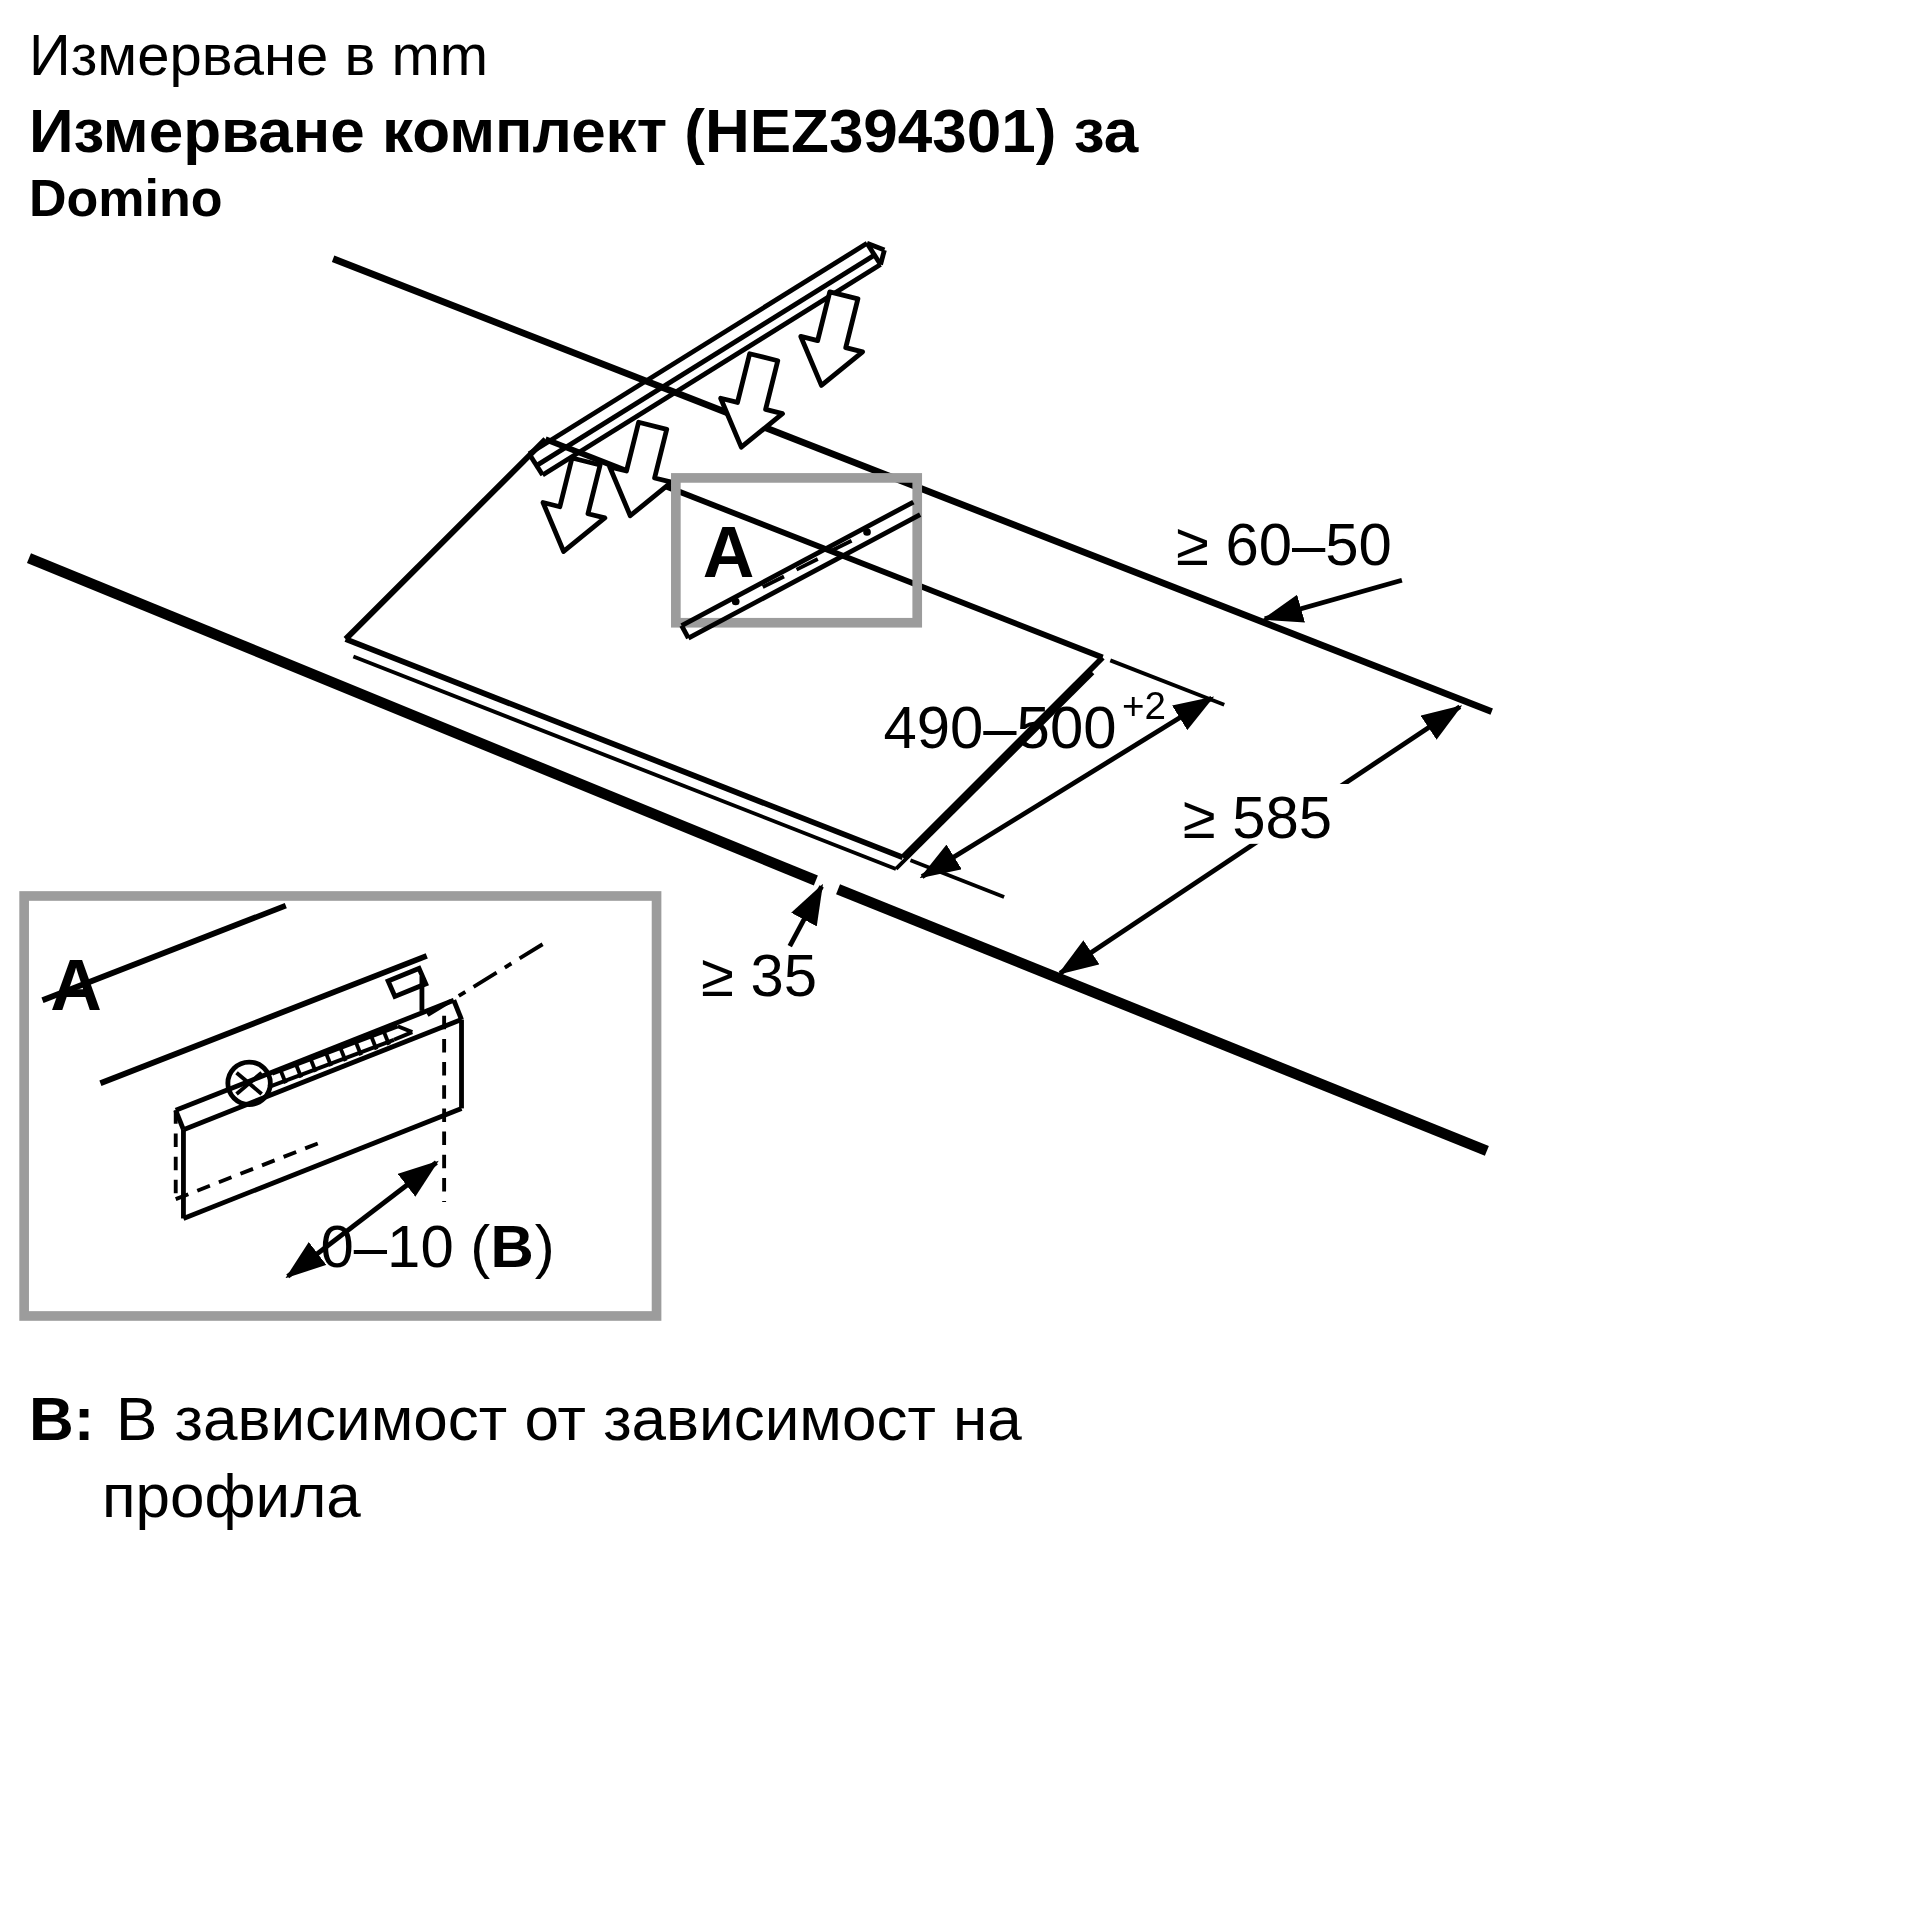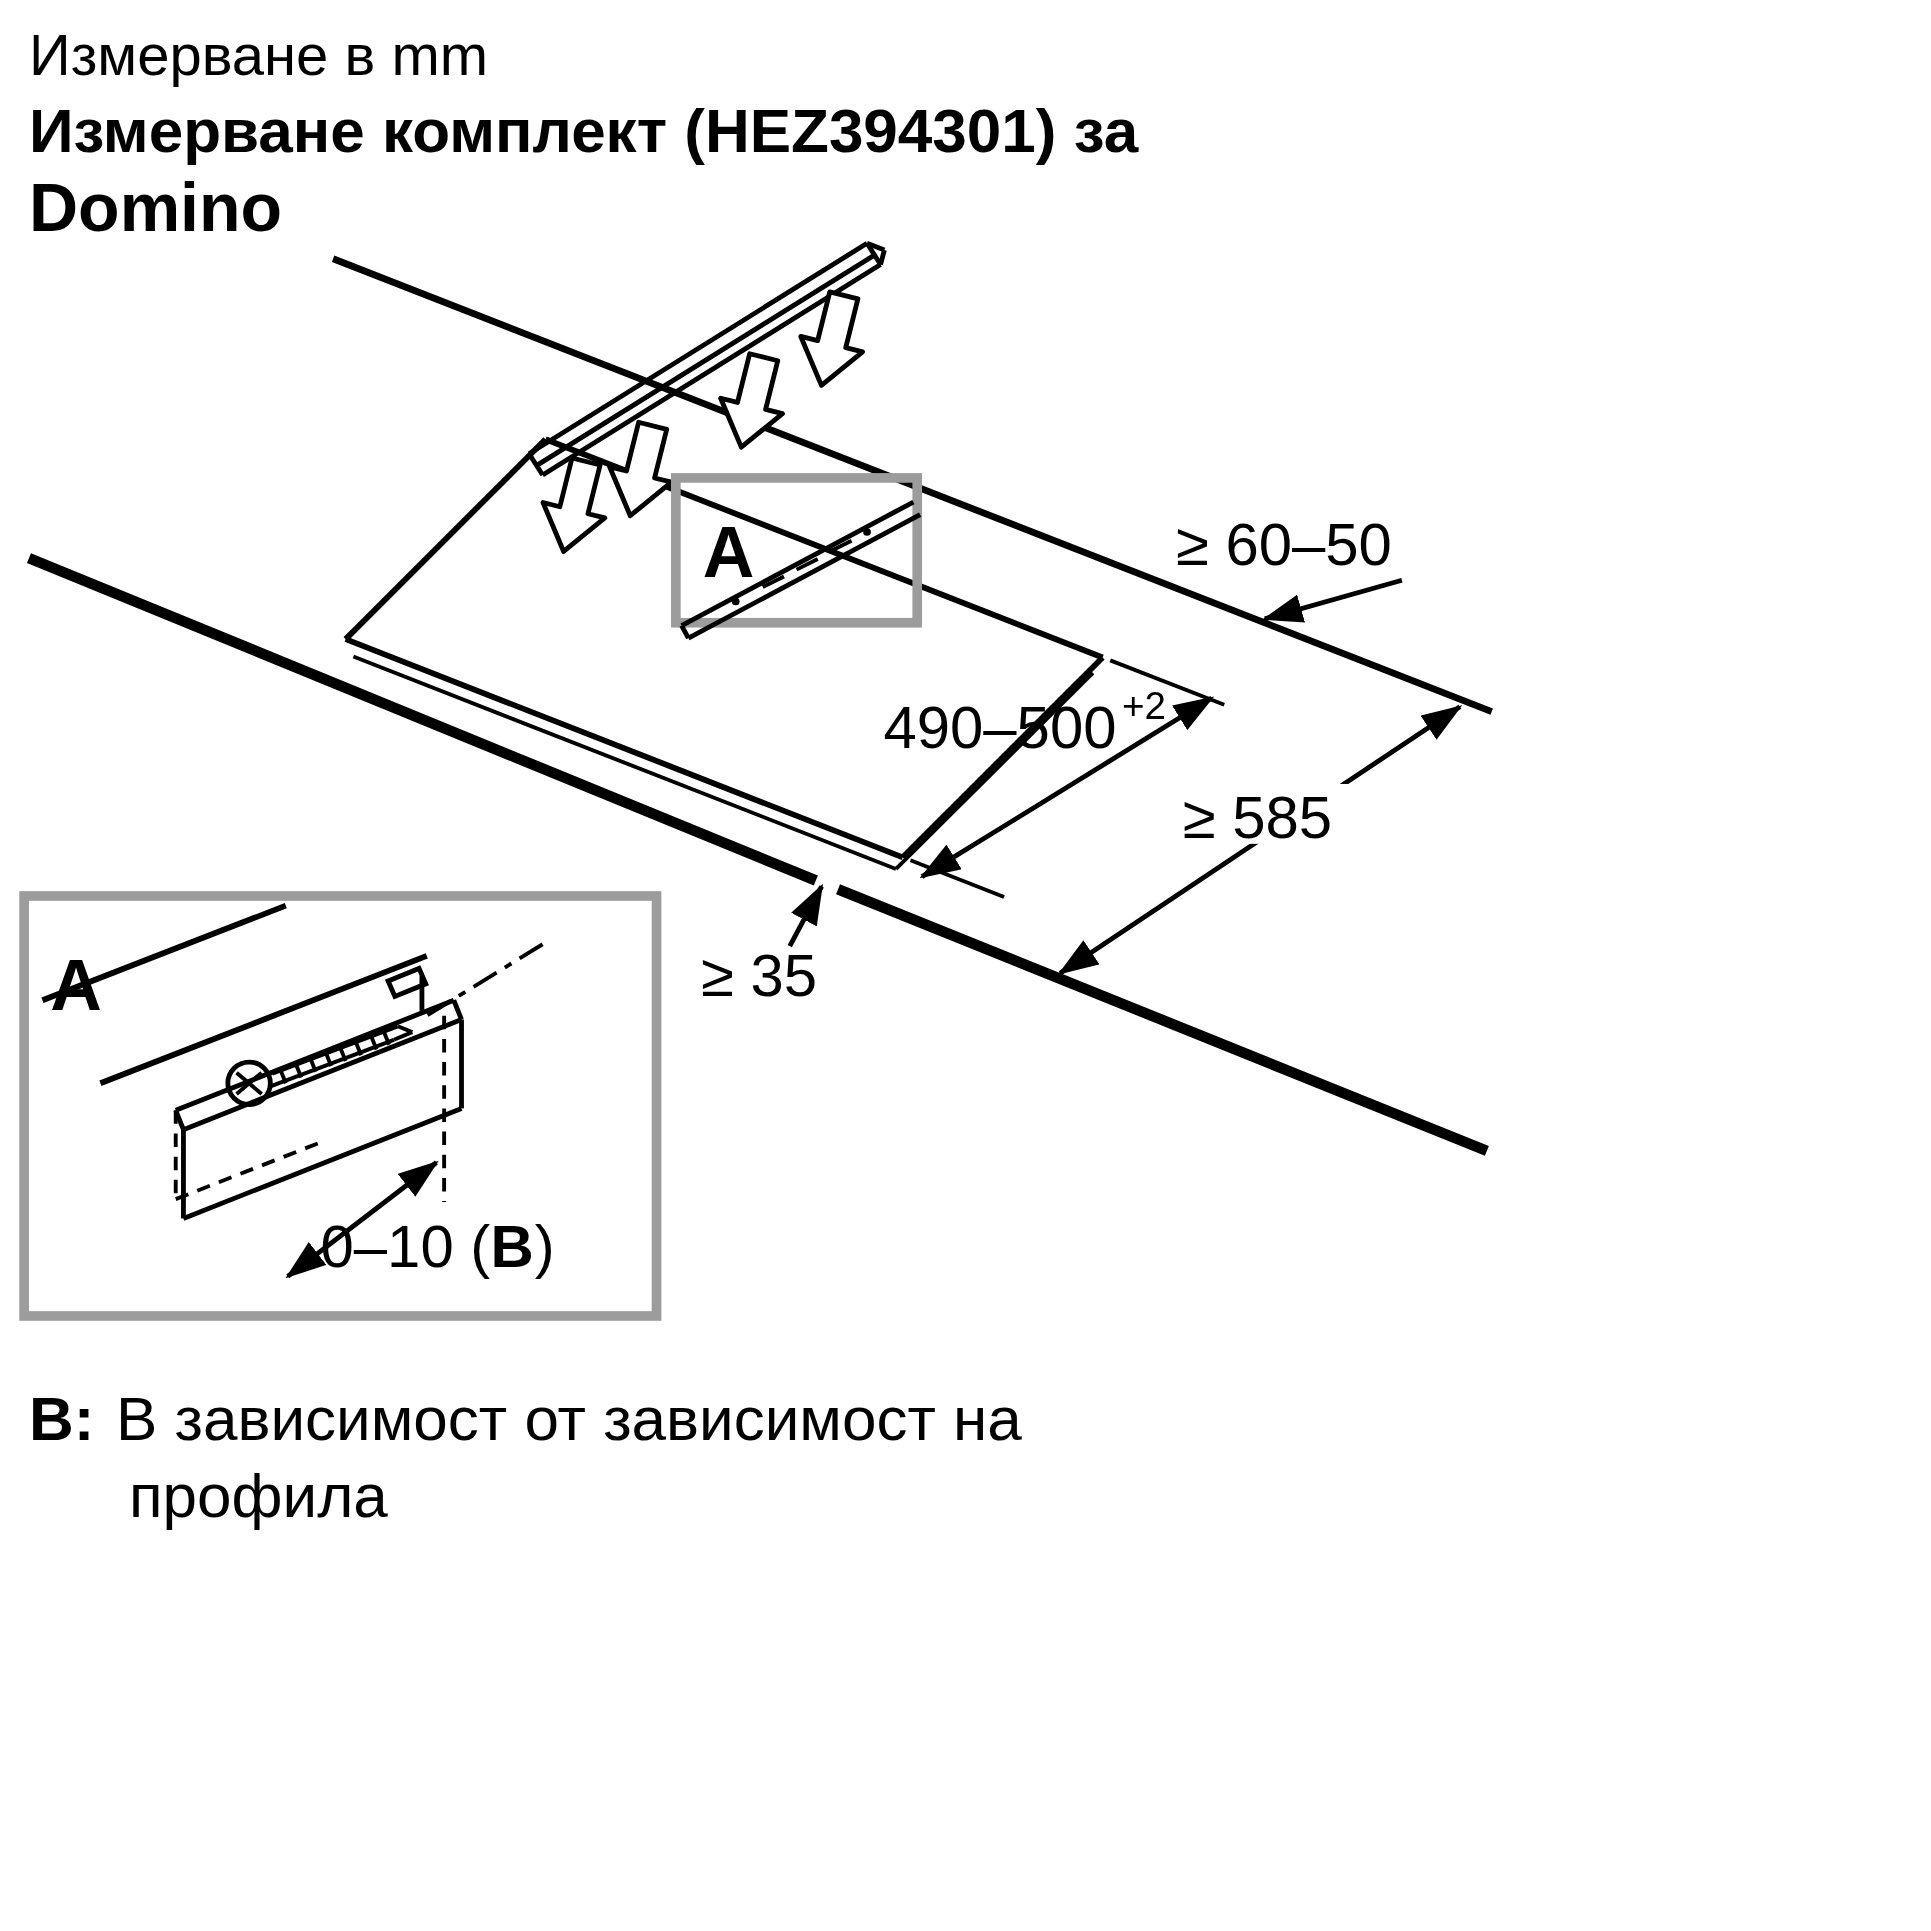--- a/index.html
+++ b/index.html
@@ -6,24 +6,24 @@
     margin:0;padding:0;
     width:1931px;height:1931px;
     background:#ffffff;
     font-family:"Liberation Sans",sans-serif;
     color:#000;
     overflow:hidden;
   }
   .abs{position:absolute;}
   .t1{left:29px;top:21px;font-size:58px;font-weight:400;white-space:nowrap;text-align:center;}
   .t2{left:29px;top:95px;font-size:62px;font-weight:700;white-space:nowrap;}
-  .t3{left:29px;top:168px;font-size:68px;font-weight:700;white-space:nowrap;}
+  .t3{left:29px;top:168px;font-size:52px;font-weight:700;white-space:nowrap;}
   .fkey{left:29px;top:1383px;font-size:62px;font-weight:700;white-space:nowrap;}
   .f1{left:116px;top:1383px;font-size:62px;white-space:nowrap;}
-  .f2{left:129px;top:1460px;font-size:62px;white-space:nowrap;}
+  .f2{left:102px;top:1460px;font-size:62px;white-space:nowrap;}
   svg{position:absolute;left:0;top:0;}
   svg text{font-family:"Liberation Sans",sans-serif;fill:#000;stroke:none;}
   .dim{font-size:62px;}
   .sup{font-size:40px;}
   .lbl{font-size:74px;font-weight:700;}
   .bold{font-weight:700;}
 </style>
 </head>
 <body>
 

